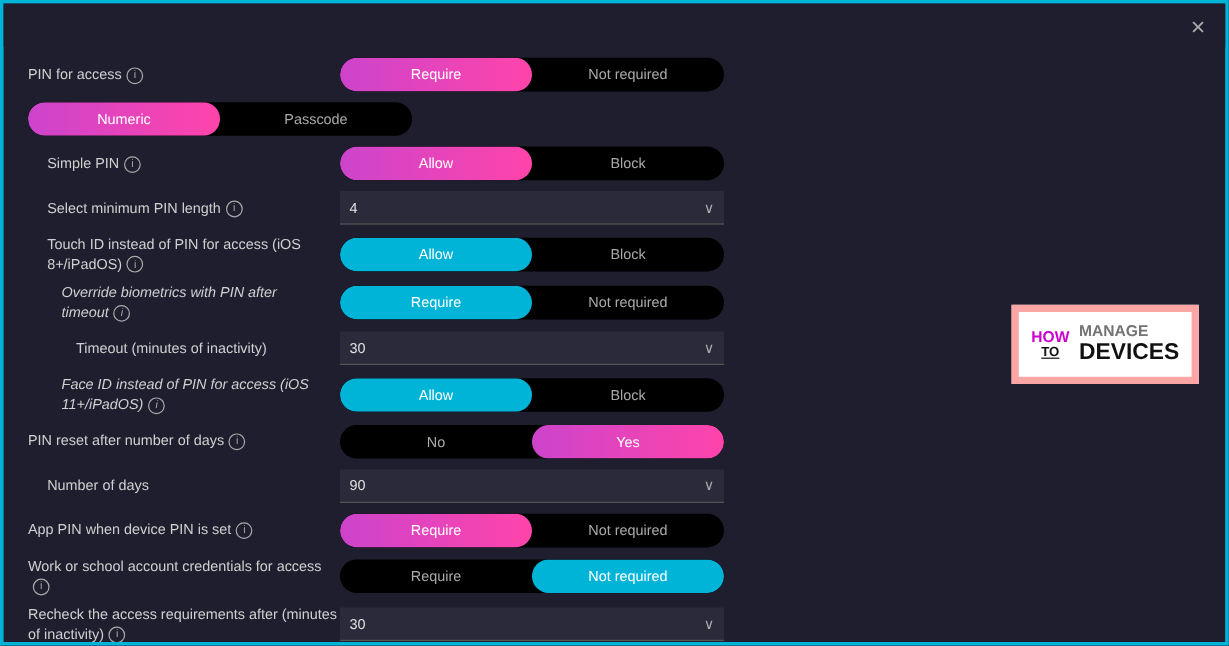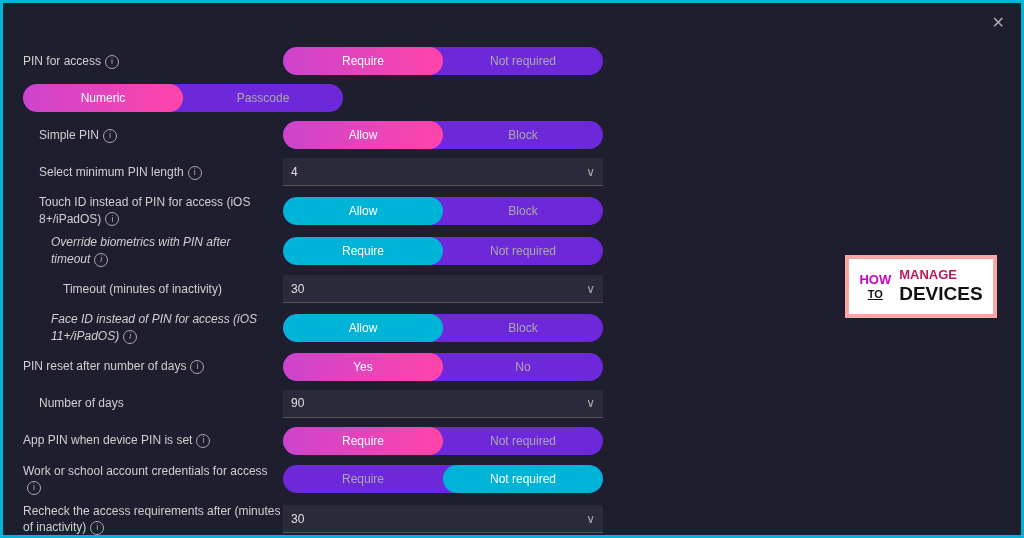--- a/index.html
+++ b/index.html
@@ -63,21 +63,21 @@
     .main-panel::-webkit-scrollbar { width: 6px; }
     .main-panel::-webkit-scrollbar-thumb { background: #444; border-radius: 3px; }
     .side-logo {
       width: 200px;
       display: flex;
       align-items: center;
       justify-content: center;
       padding: 20px;
     }
     .logo-box {
-      border: 4px solid #fca5a5;
+      border: 6px solid #fca5a5;
       display: flex;
       align-items: center;
       padding: 8px 10px;
       background: #fff;
       gap: 8px;
     }
     .logo-how-to {
       display: flex;
       flex-direction: column;
       color: #222;
@@ -85,21 +85,21 @@
       font-weight: 900;
       line-height: 1.1;
       text-align: center;
     }
     .logo-how {
       color: #cc00cc;
       font-size: 13px;
       font-weight: 900;
     }
     .logo-manage {
-      color: #be185d;
+      color: #737373;
       font-size: 13px;
       font-weight: 900;
       line-height: 1.2;
       letter-spacing: 0px;
     }
     .logo-devices {
       color: #111;
       font-size: 19px;
       font-weight: 700;
       line-height: 1.2;
@@ -146,21 +146,21 @@
       height: 14px;
       border: 1px solid #aaa;
       border-radius: 50%;
       font-size: 9px;
       color: #aaa;
       margin-left: 4px;
       vertical-align: middle;
     }
     .toggle-group {
       display: flex;
-      background: #6d28d9;
+      background: #000000;
       border-radius: 20px;
       overflow: hidden;
       height: 28px;
       width: 320px;
     }
     .toggle-option {
       flex: 1;
       display: flex;
       align-items: center;
       justify-content: center;
@@ -266,22 +266,22 @@
         <div class="row">
           <div class="label-col-indent2"><span class="row-label">Face ID instead of PIN for access (iOS 11+/iPadOS)<span class="info-icon">i</span></span></div>
           <div class="toggle-group">
             <div class="toggle-option active-cyan">Allow</div>
             <div class="toggle-option inactive">Block</div>
           </div>
         </div>
         <div class="row">
           <div class="label-col"><span class="row-label">PIN reset after number of days<span class="info-icon">i</span></span></div>
           <div class="toggle-group">
+            <div class="toggle-option inactive">No</div>
             <div class="toggle-option active-pink">Yes</div>
-            <div class="toggle-option inactive">No</div>
           </div>
         </div>
         <div class="row">
           <div class="label-col-indent1"><span class="row-label">Number of days</span></div>
           <div class="dropdown-field">
             <span>90</span>
             <span class="dropdown-arrow">∨</span>
           </div>
         </div>
         <div class="row">

